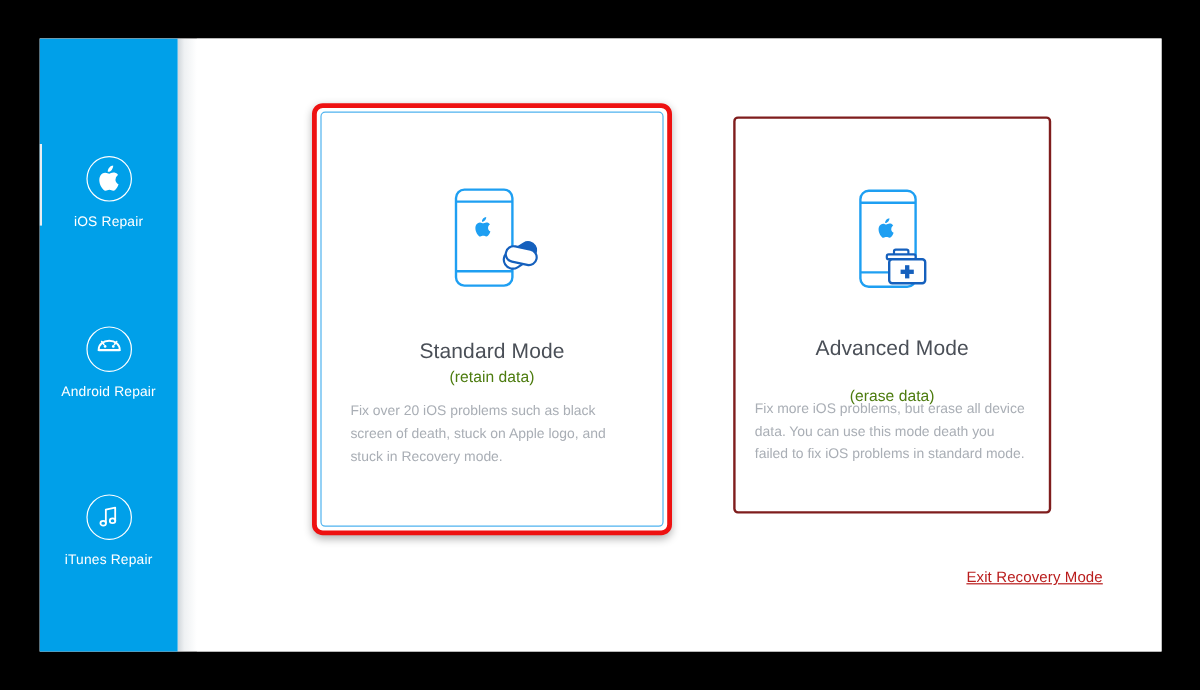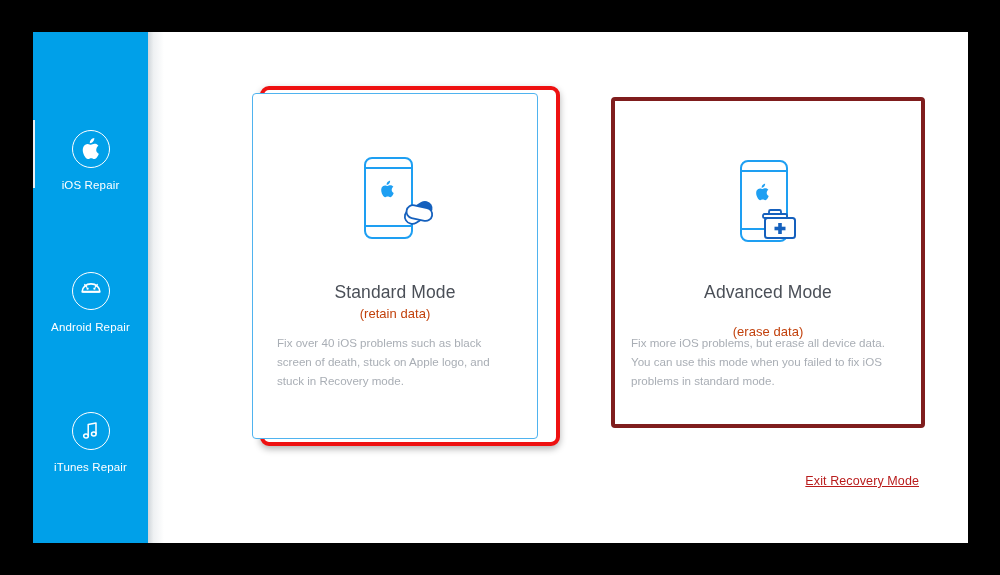--- a/index.html
+++ b/index.html
@@ -119,34 +119,34 @@
 
   
   .mode-card {
     position: absolute;
     background: #ffffff;
     border-radius: 4px;
     cursor: pointer;
   }
 
   #card-standard {
-    left: 88px;      
+    left: 103px;      
     top: 61px;        
     width: 286px;
     height: 346px;
     border: 1px solid #4fb3ef;
     z-index: 6;
   }
 
   #card-advanced {
     left: 447px;      
     top: 65px;        
-    width: 314px;
+    width: 265px;
     height: 331px;
-    border: 4px solid #7f1d1d;
+    border: 2px solid #7f1d1d;
     z-index: 4;
   }
 
   .card-illustration {
     position: absolute;
     left: 0;
     right: 0;
     display: flex;
     align-items: center;
     justify-content: center;
@@ -166,21 +166,21 @@
   }
   #card-standard .card-title { top: 188px; }
   #card-advanced .card-title { top: 181px; }
 
   .card-subtitle {
     position: absolute;
     left: 0;
     right: 0;
     text-align: center;
     font-size: 13px;
-    color: #c2410c;
+    color: #4d7c0f;
     letter-spacing: 0.05px;
   }
   #card-standard .card-subtitle { top: 212px; }
   #card-advanced .card-subtitle { top: 205px; margin-top: 18px; }
 
   .card-desc {
     position: absolute;
     font-size: 11.6px;
     line-height: 1.62;
     color: #a9aeb5;
@@ -268,21 +268,21 @@
               <rect x="0" y="0" width="30" height="15" rx="7.5" ry="7.5" fill="#1560bd"></rect>
               <path d="M0 7.5 A7.5 7.5 0 0 1 7.5 0 L15 0 L15 15 L7.5 15 A7.5 7.5 0 0 1 0 7.5 Z" fill="#ffffff" stroke="#1560bd" stroke-width="1.8"></path>
             </g>
             <g transform="translate(56,52) rotate(12)">
               <rect x="0" y="0" width="26" height="13" rx="6.5" ry="6.5" fill="#ffffff" stroke="#1560bd" stroke-width="1.8"></rect>
             </g>
           </svg>
         </div>
         <div class="card-title">Standard Mode</div>
         <div class="card-subtitle">(retain data)</div>
-        <div class="card-desc">Fix over 40 iOS problems such as black screen of death, stuck on Apple logo, and stuck in Recovery mode.</div>
+        <div class="card-desc">Fix over 20 iOS problems such as black screen of death, stuck on Apple logo, and stuck in Recovery mode.</div>
       </div>
 
       <div id="card-advanced" class="mode-card">
         <div class="card-illustration">
           <svg width="86" height="96" viewBox="0 0 86 96">
             <rect x="16" y="6" width="46" height="80" rx="7" ry="7" fill="#ffffff" stroke="#1e9ff2" stroke-width="2"></rect>
             <line x1="16" y1="16" x2="62" y2="16" stroke="#1e9ff2" stroke-width="2"></line>
             <line x1="16" y1="74" x2="62" y2="74" stroke="#1e9ff2" stroke-width="2"></line>
             <g transform="translate(29,28) scale(0.78)">
               <path d="M13.1 4.6c0.8-1 1.3-2.3 1.2-3.6 -1.1 0.05-2.5 0.75-3.3 1.7 -0.75 0.85-1.35 2.2-1.2 3.5 1.25 0.1 2.5-0.6 3.3-1.6z" fill="#1e9ff2"></path>
@@ -290,20 +290,20 @@
             </g>
             <rect x="44" y="55" width="12" height="5" rx="1.5" fill="#ffffff" stroke="#1560bd" stroke-width="1.8"></rect>
             <rect x="38" y="59" width="24" height="4" rx="1.5" fill="#ffffff" stroke="#1560bd" stroke-width="1.8"></rect>
             <rect x="40" y="63" width="30" height="20" rx="2.5" fill="#ffffff" stroke="#1560bd" stroke-width="2"></rect>
             <rect x="53.2" y="68" width="3.6" height="11" fill="#1560bd"></rect>
             <rect x="49.5" y="71.7" width="11" height="3.6" fill="#1560bd"></rect>
           </svg>
         </div>
         <div class="card-title">Advanced Mode</div>
         <div class="card-subtitle">(erase data)</div>
-        <div class="card-desc">Fix more iOS problems, but erase all device data. You can use this mode when you failed to fix iOS problems in standard mode.</div>
+        <div class="card-desc">Fix more iOS problems, but erase all device data. You can use this mode death you failed to fix iOS problems in standard mode.</div>
       </div>
 
       <a id="exit-recovery-link" href="#">Exit Recovery Mode</a>
 
     </div>
   </div>
 </div>
 
 </body></html>

